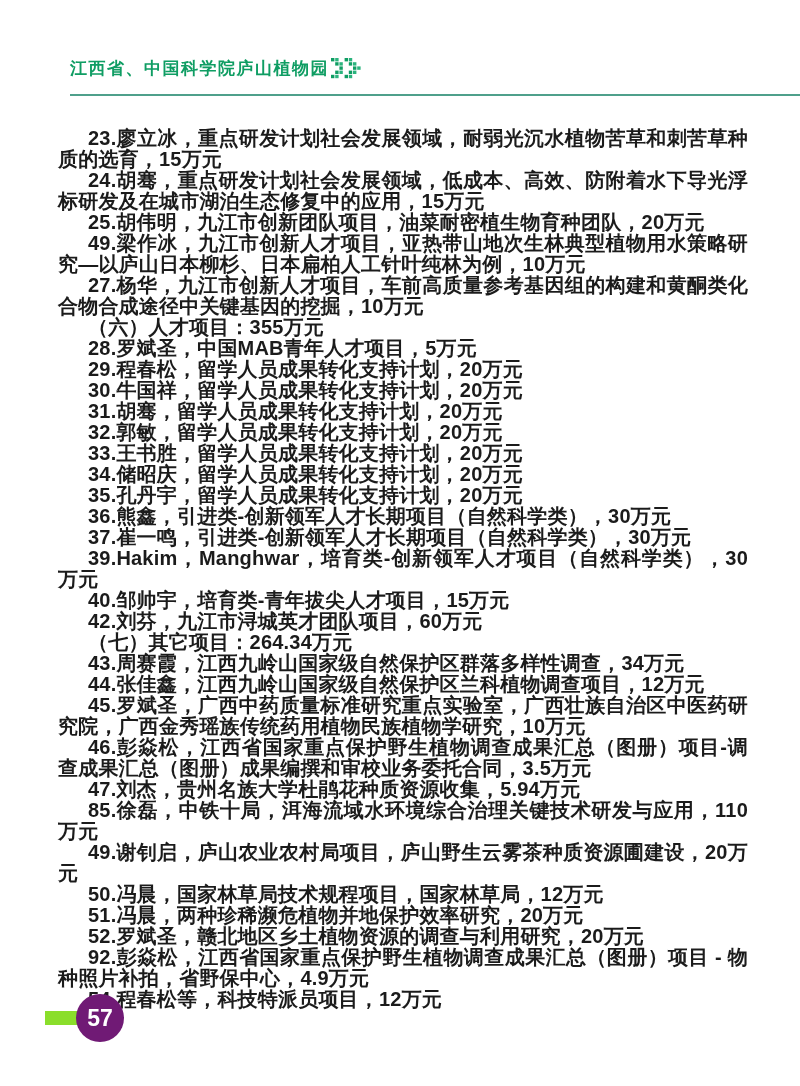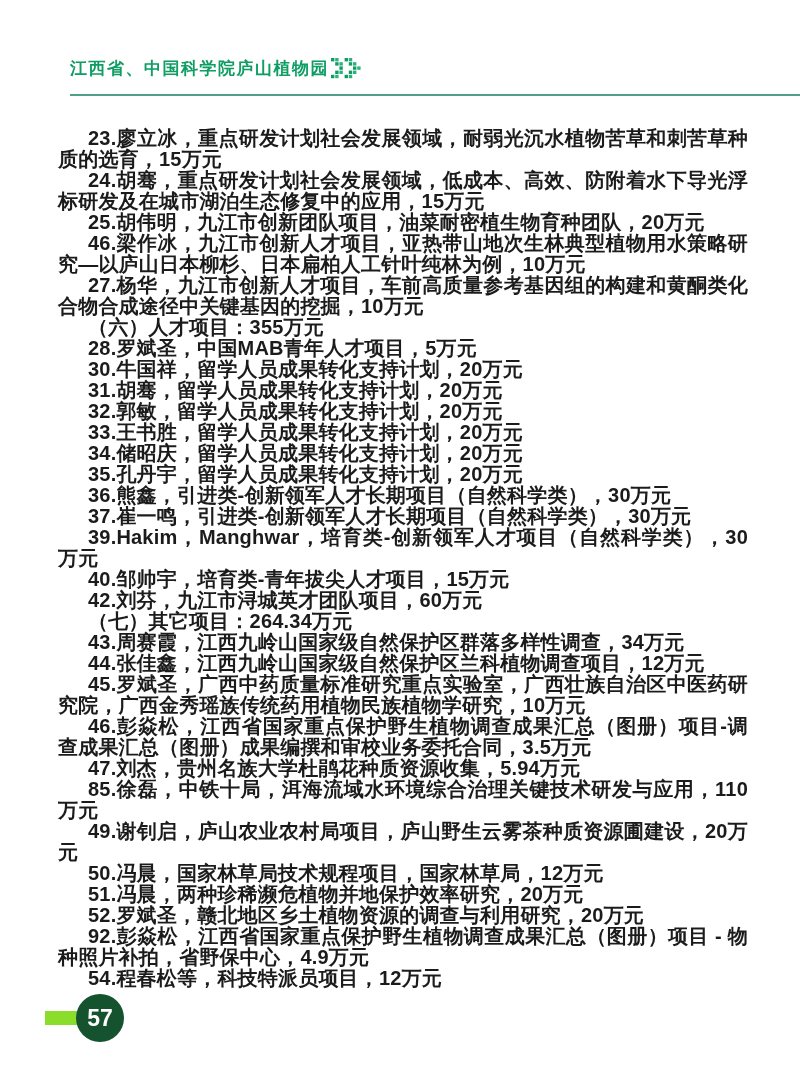--- a/index.html
+++ b/index.html
@@ -34,21 +34,21 @@
     letter-spacing:0.2px;
   }
   
   .page-bar {
     position:absolute; left:45px; top:1011px;
     width:42px; height:14px; background:#8ade2b;
   }
   .page-circle {
     position:absolute; left:76px; top:994px;
     width:48px; height:48px; border-radius:50%;
-    background:#14532d;
+    background:#701a75;
     display:flex; align-items:center; justify-content:center;
     color:#ffffff; font-size:23px; font-weight:bold;
   }
 </style>
 </head>
 <body>
 
 <div class="header">
   <div class="header-inner">
     <span class="header-title">江西省、中国科学院庐山植物园</span>
@@ -77,24 +77,25 @@
         <rect x="17.8" y="16.8" width="3.4" height="3.4" fill="#2bb37d"></rect>
       </svg>
     </span>
   </div>
 </div>
 
 <div class="content">
   <p>23.廖立冰，重点研发计划社会发展领域，耐弱光沉水植物苦草和刺苦草种质的选育，15万元</p>
   <p>24.胡骞，重点研发计划社会发展领域，低成本、高效、防附着水下导光浮标研发及在城市湖泊生态修复中的应用，15万元</p>
   <p>25.胡伟明，九江市创新团队项目，油菜耐密植生物育种团队，20万元</p>
-  <p>46.梁作冰，九江市创新人才项目，亚热带山地次生林典型植物用水策略研究—以庐山日本柳杉、日本扁柏人工针叶纯林为例，10万元</p>
+  <p>49.梁作冰，九江市创新人才项目，亚热带山地次生林典型植物用水策略研究—以庐山日本柳杉、日本扁柏人工针叶纯林为例，10万元</p>
   <p>27.杨华，九江市创新人才项目，车前高质量参考基因组的构建和黄酮类化合物合成途径中关键基因的挖掘，10万元</p>
   <p>（六）人才项目：355万元</p>
   <p>28.罗斌圣，中国MAB青年人才项目，5万元</p>
+  <p>29.程春松，留学人员成果转化支持计划，20万元</p>
   <p>30.牛国祥，留学人员成果转化支持计划，20万元</p>
   <p>31.胡骞，留学人员成果转化支持计划，20万元</p>
   <p>32.郭敏，留学人员成果转化支持计划，20万元</p>
   <p>33.王书胜，留学人员成果转化支持计划，20万元</p>
   <p>34.储昭庆，留学人员成果转化支持计划，20万元</p>
   <p>35.孔丹宇，留学人员成果转化支持计划，20万元</p>
   <p>36.熊鑫，引进类-创新领军人才长期项目（自然科学类），30万元</p>
   <p>37.崔一鸣，引进类-创新领军人才长期项目（自然科学类），30万元</p>
   <p>39.Hakim，Manghwar，培育类-创新领军人才项目（自然科学类），30万元</p>
   <p>40.邹帅宇，培育类-青年拔尖人才项目，15万元</p>

